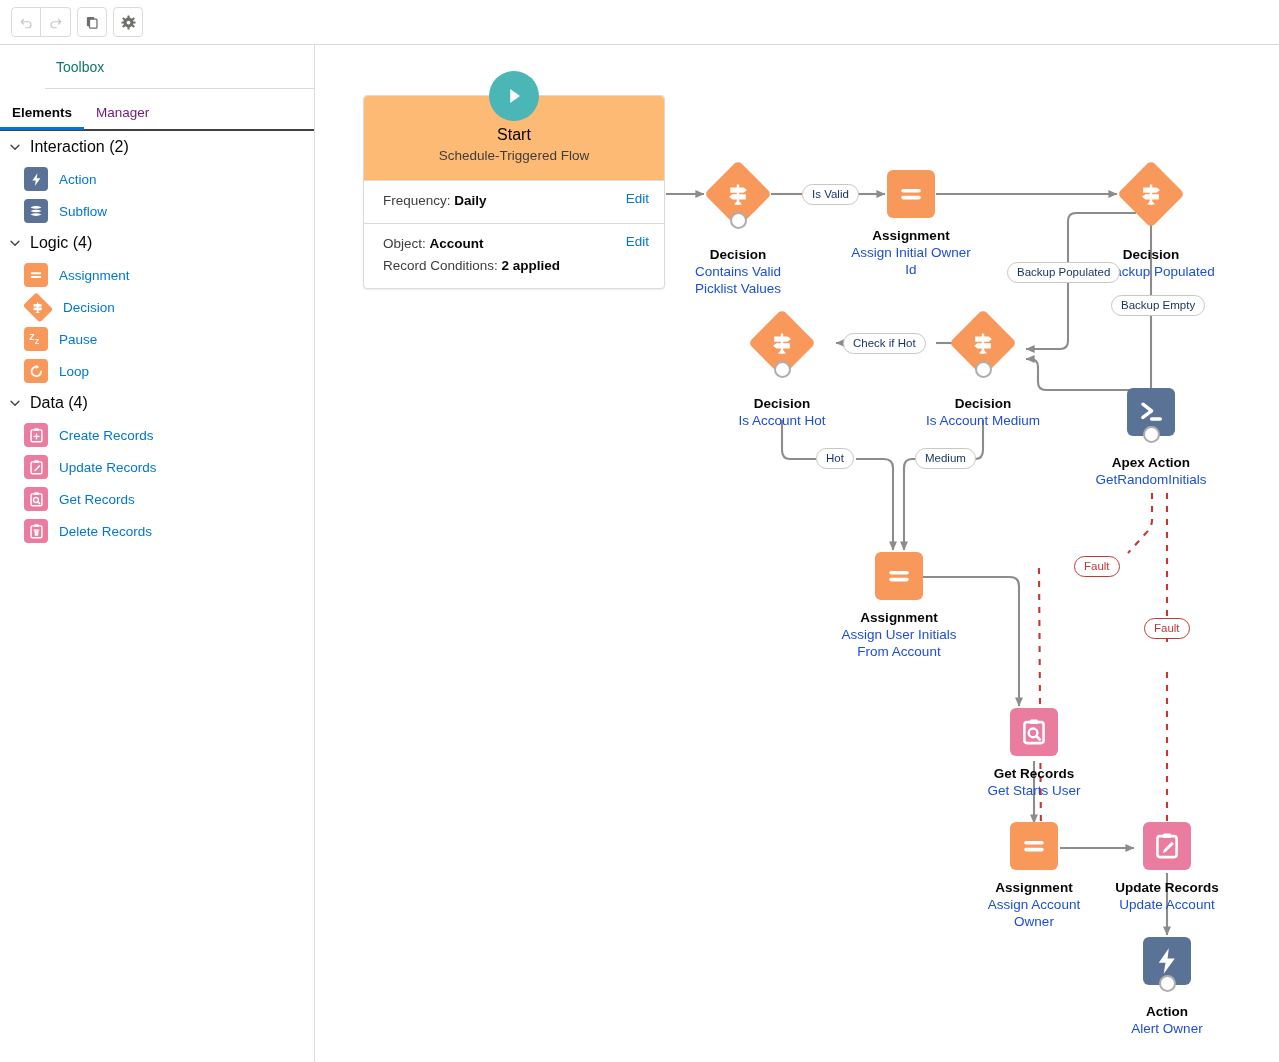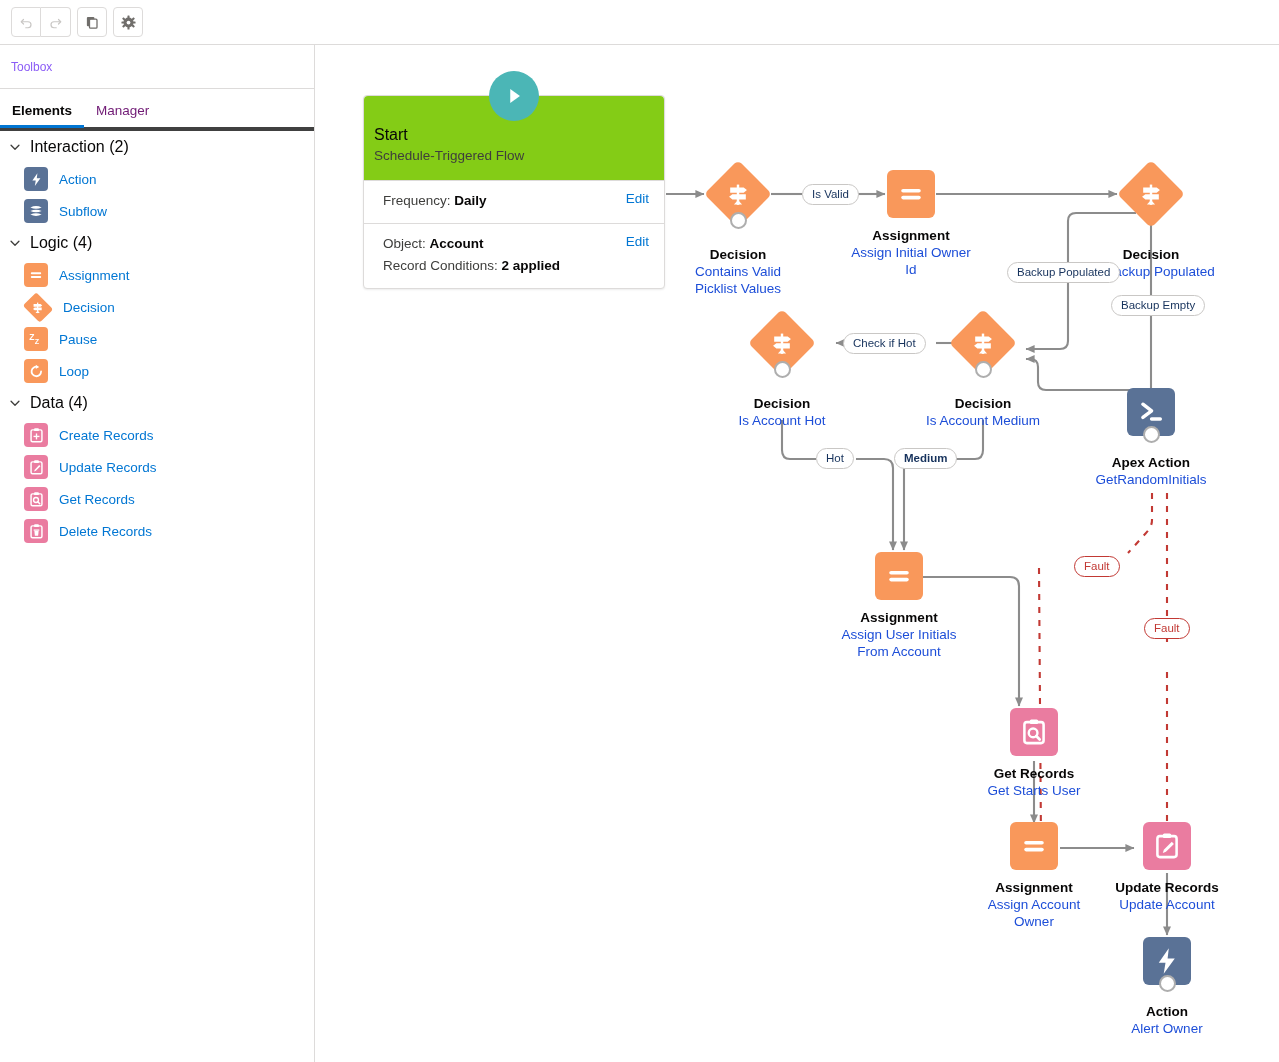--- a/index.html
+++ b/index.html
@@ -36,27 +36,28 @@
   
   #toolbox {
     position: absolute; left: 0; top: 45px;
     width: 315px; height: 1017px;
     background: #ffffff;
     border-right: 1px solid #dddbda;
   }
   #toolbox-title {
     height: 44px; line-height: 44px;
     padding-left: 11px;
-    font-size: 12px; color: #8b5cf6;
+    font-size: 14px; color: #0f766e;
     border-bottom: 1px solid #dddbda;
+    margin-left: 45px;
   }
   #toolbox-tabs {
     height: 42px;
     display: flex; align-items: flex-end;
-    border-bottom: 4px solid #404040;
+    border-bottom: 2px solid #404040;
   }
   .tbx-tab {
     font-size: 13.5px;
     padding: 0 12px 9px 12px;
     color: #701a75;
     cursor: pointer;
     position: relative;
   }
   .tbx-tab:first-child { margin-left: 0; }
   .tbx-tab.active { color: #080707; font-weight: bold; }
@@ -151,24 +152,25 @@
   #start-card {
     position: absolute;
     left: 47px; top: 50px;
     width: 302px;
     background: #ffffff;
     border: 1px solid #dddbda;
     border-radius: 4px;
     box-shadow: 0 1px 2px rgba(0,0,0,0.08);
   }
   #start-head {
-    background: #84cc16;
+    background: #fdba74;
     border-bottom: 1px solid #dddbda;
     border-radius: 4px 4px 0 0;
     padding: 28px 10px 14px 10px;
+    text-align: center;
   }
   #start-play {
     position: absolute;
     width: 50px; height: 50px; border-radius: 50%;
     left: 50%; margin-left: -25px; top: -25px;
     display: flex; align-items: center; justify-content: center;
   }
   #start-title { font-size: 16px; color: #080707; line-height: 22px; }
   #start-sub { font-size: 13.5px; color: #3e3e3c; line-height: 20px; }
   .start-sec {
@@ -634,19 +636,19 @@
   <div class="pill" style="left:486px; top:139px;">Is Valid</div>
 
   <div class="pill" style="left:691px; top:217px;">Backup Populated</div>
 
   <div class="pill" style="left:795px; top:250px;">Backup Empty</div>
 
   <div class="pill" style="left:527px; top:288px;">Check if Hot</div>
 
   <div class="pill" style="left:500px; top:403px;">Hot</div>
 
-  <div class="pill" style="left:578px; top:403px;font-weight:bold;">Medium</div>
+  <div class="pill" style="left:599px; top:403px;">Medium</div>
 
   <div class="pill fault" style="left:758px; top:511px;">Fault</div>
 
   <div class="pill fault" style="left:828px; top:573px;">Fault</div>
 
 </div>
 
 </body></html>

